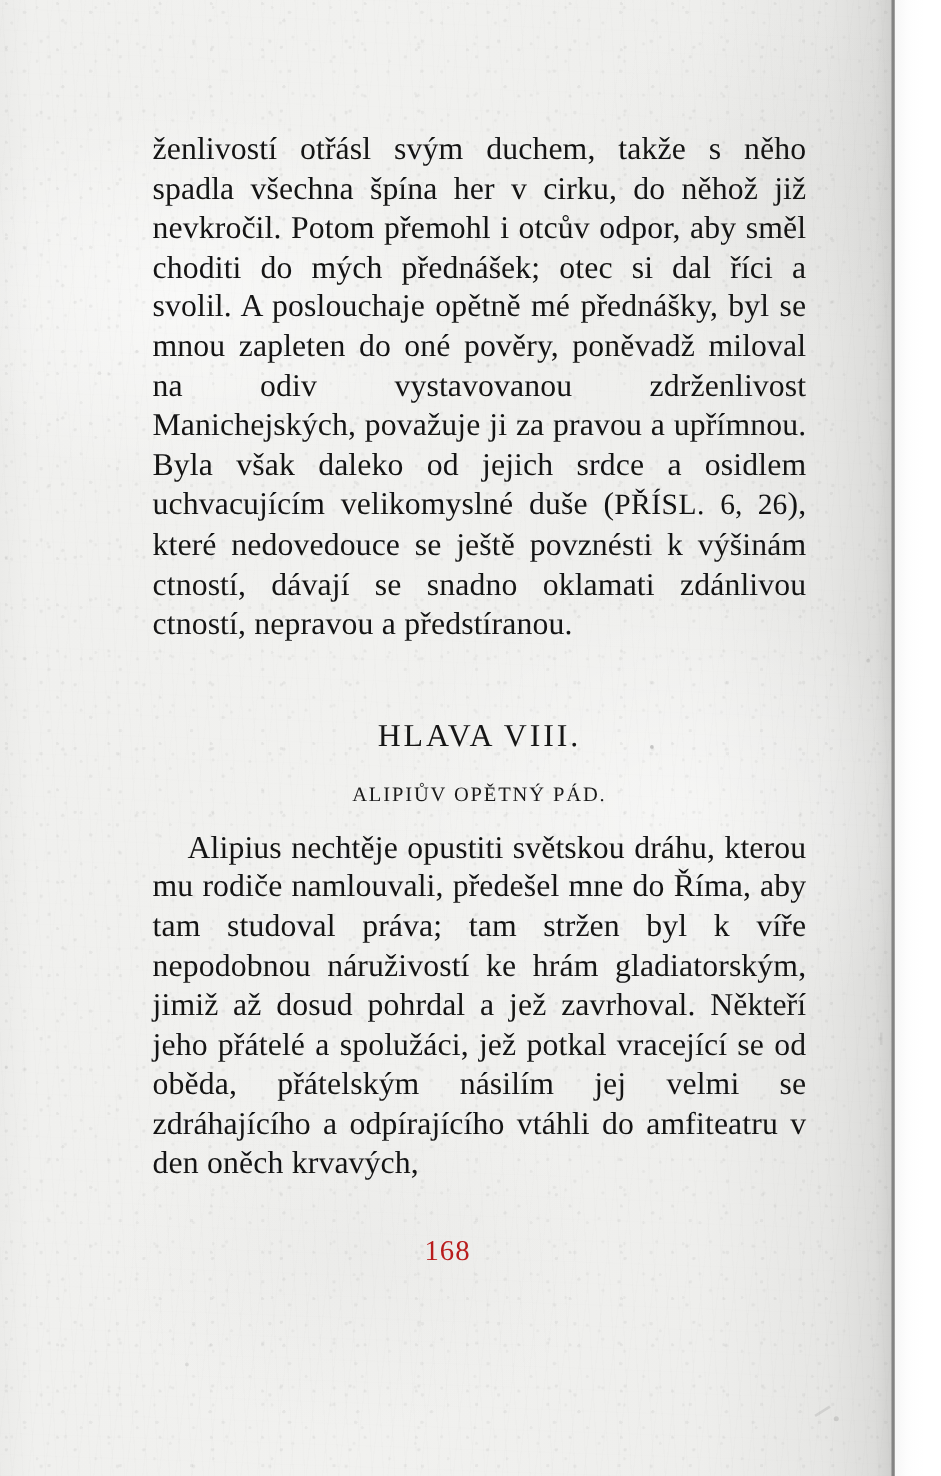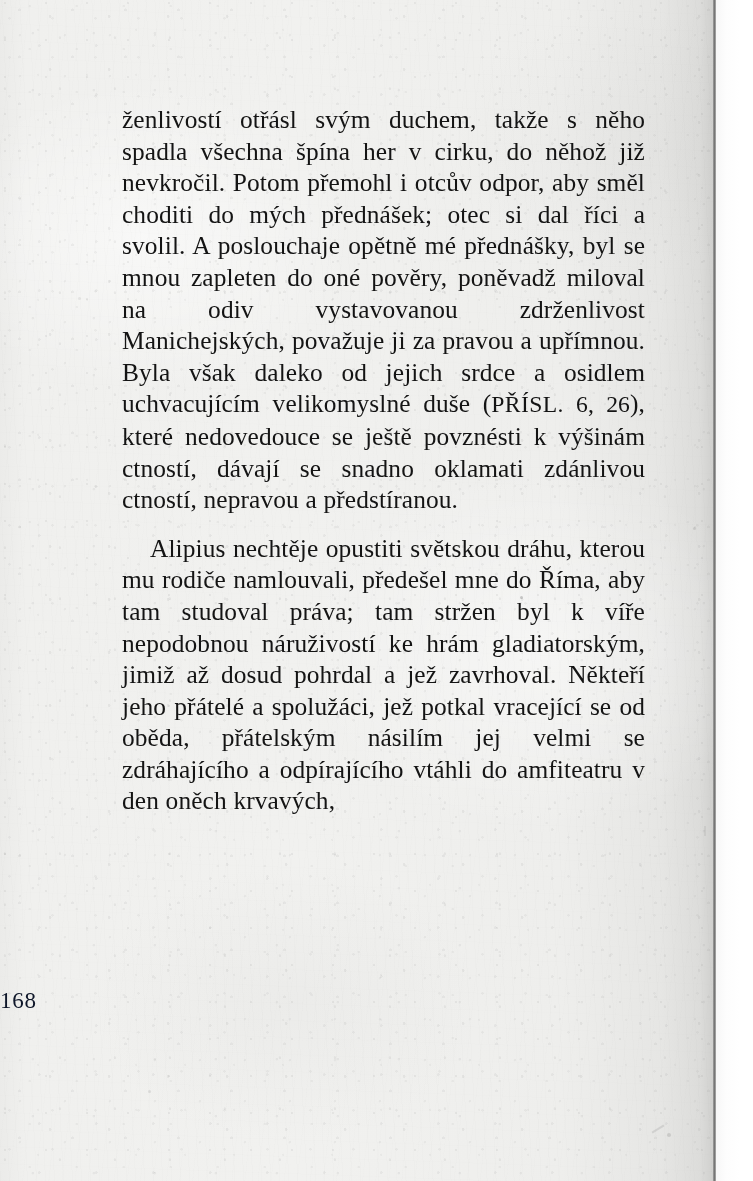--- a/index.html
+++ b/index.html
@@ -154,24 +154,24 @@
   .par-after-heading {
     margin-top: 17px;
   }
 
   
   .folio {
     position: absolute;
     left: 0;
     top: 988px;
     width: 716px;
-    text-align: left;
+    text-align: center;
     font-size: 23px;
     letter-spacing: .8px;
-    color: #0f172a;
+    color: #b91c1c;
   }
 
   
   .blemish {
     position: absolute;
     background: rgba(90,90,90,.30);
     pointer-events: none;
   }
   .bl1 { left: 520px; top: 596px;  width: 3px;  height: 3px;  border-radius: 50%; }
   .bl2 { left: 693px; top: 527px;  width: 3px;  height: 3px;  border-radius: 50%; opacity:.55; }
@@ -186,20 +186,24 @@
 
 <div id="page">
 
   <div class="paper-sheet"></div>
   <div class="paper-fibers"></div>
 
   <div class="text-column">
 
     <p class="body-par"><span>ženlivostí otřásl svým duchem, takže s něho spadla všechna špína her v cirku, do něhož již nevkročil. Potom přemohl i otcův odpor, aby směl choditi do mých přednášek; otec si dal říci a svolil. A poslouchaje opětně mé přednášky, byl se mnou zapleten do oné pověry, poněvadž miloval na odiv vystavovanou zdrženlivost Manichejských, považuje ji za pravou a upřímnou. Byla však daleko od jejich srdce a osidlem uchvacujícím velikomyslné duše (</span><span class="smallcaps">PŘÍSL.</span><span class="oldstyle-num"> 6, 26</span><span>), které nedovedouce se ještě povznésti k výšinám ctností, dávají se snadno oklamati zdánlivou ctností, nepravou a předstíranou.</span></p>
 
+    <div class="chapter-block">
+      <h1 class="chapter-title">HLAVA VIII.</h1>
+      <h2 class="chapter-subtitle">ALIPIŮV OPĚTNÝ PÁD.</h2>
+    </div>
 
     <p class="body-par indented par-after-heading">Alipius nechtěje opustiti světskou dráhu, kterou mu rodiče namlouvali, předešel mne do Říma, aby tam studoval práva; tam stržen byl k víře nepodobnou náruživostí ke hrám gladiatorským, jimiž až dosud pohrdal a jež zavrhoval. Někteří jeho přátelé a spolužáci, jež potkal vracející se od oběda, přátelským násilím jej velmi se zdráhajícího a odpírajícího vtáhli do amfiteatru v den oněch krvavých,</p>
 
   </div>
 
   <div class="folio">168</div>
 
   <div class="blemish bl1"></div>
   <div class="blemish bl2"></div>
   <div class="blemish bl3"></div>

